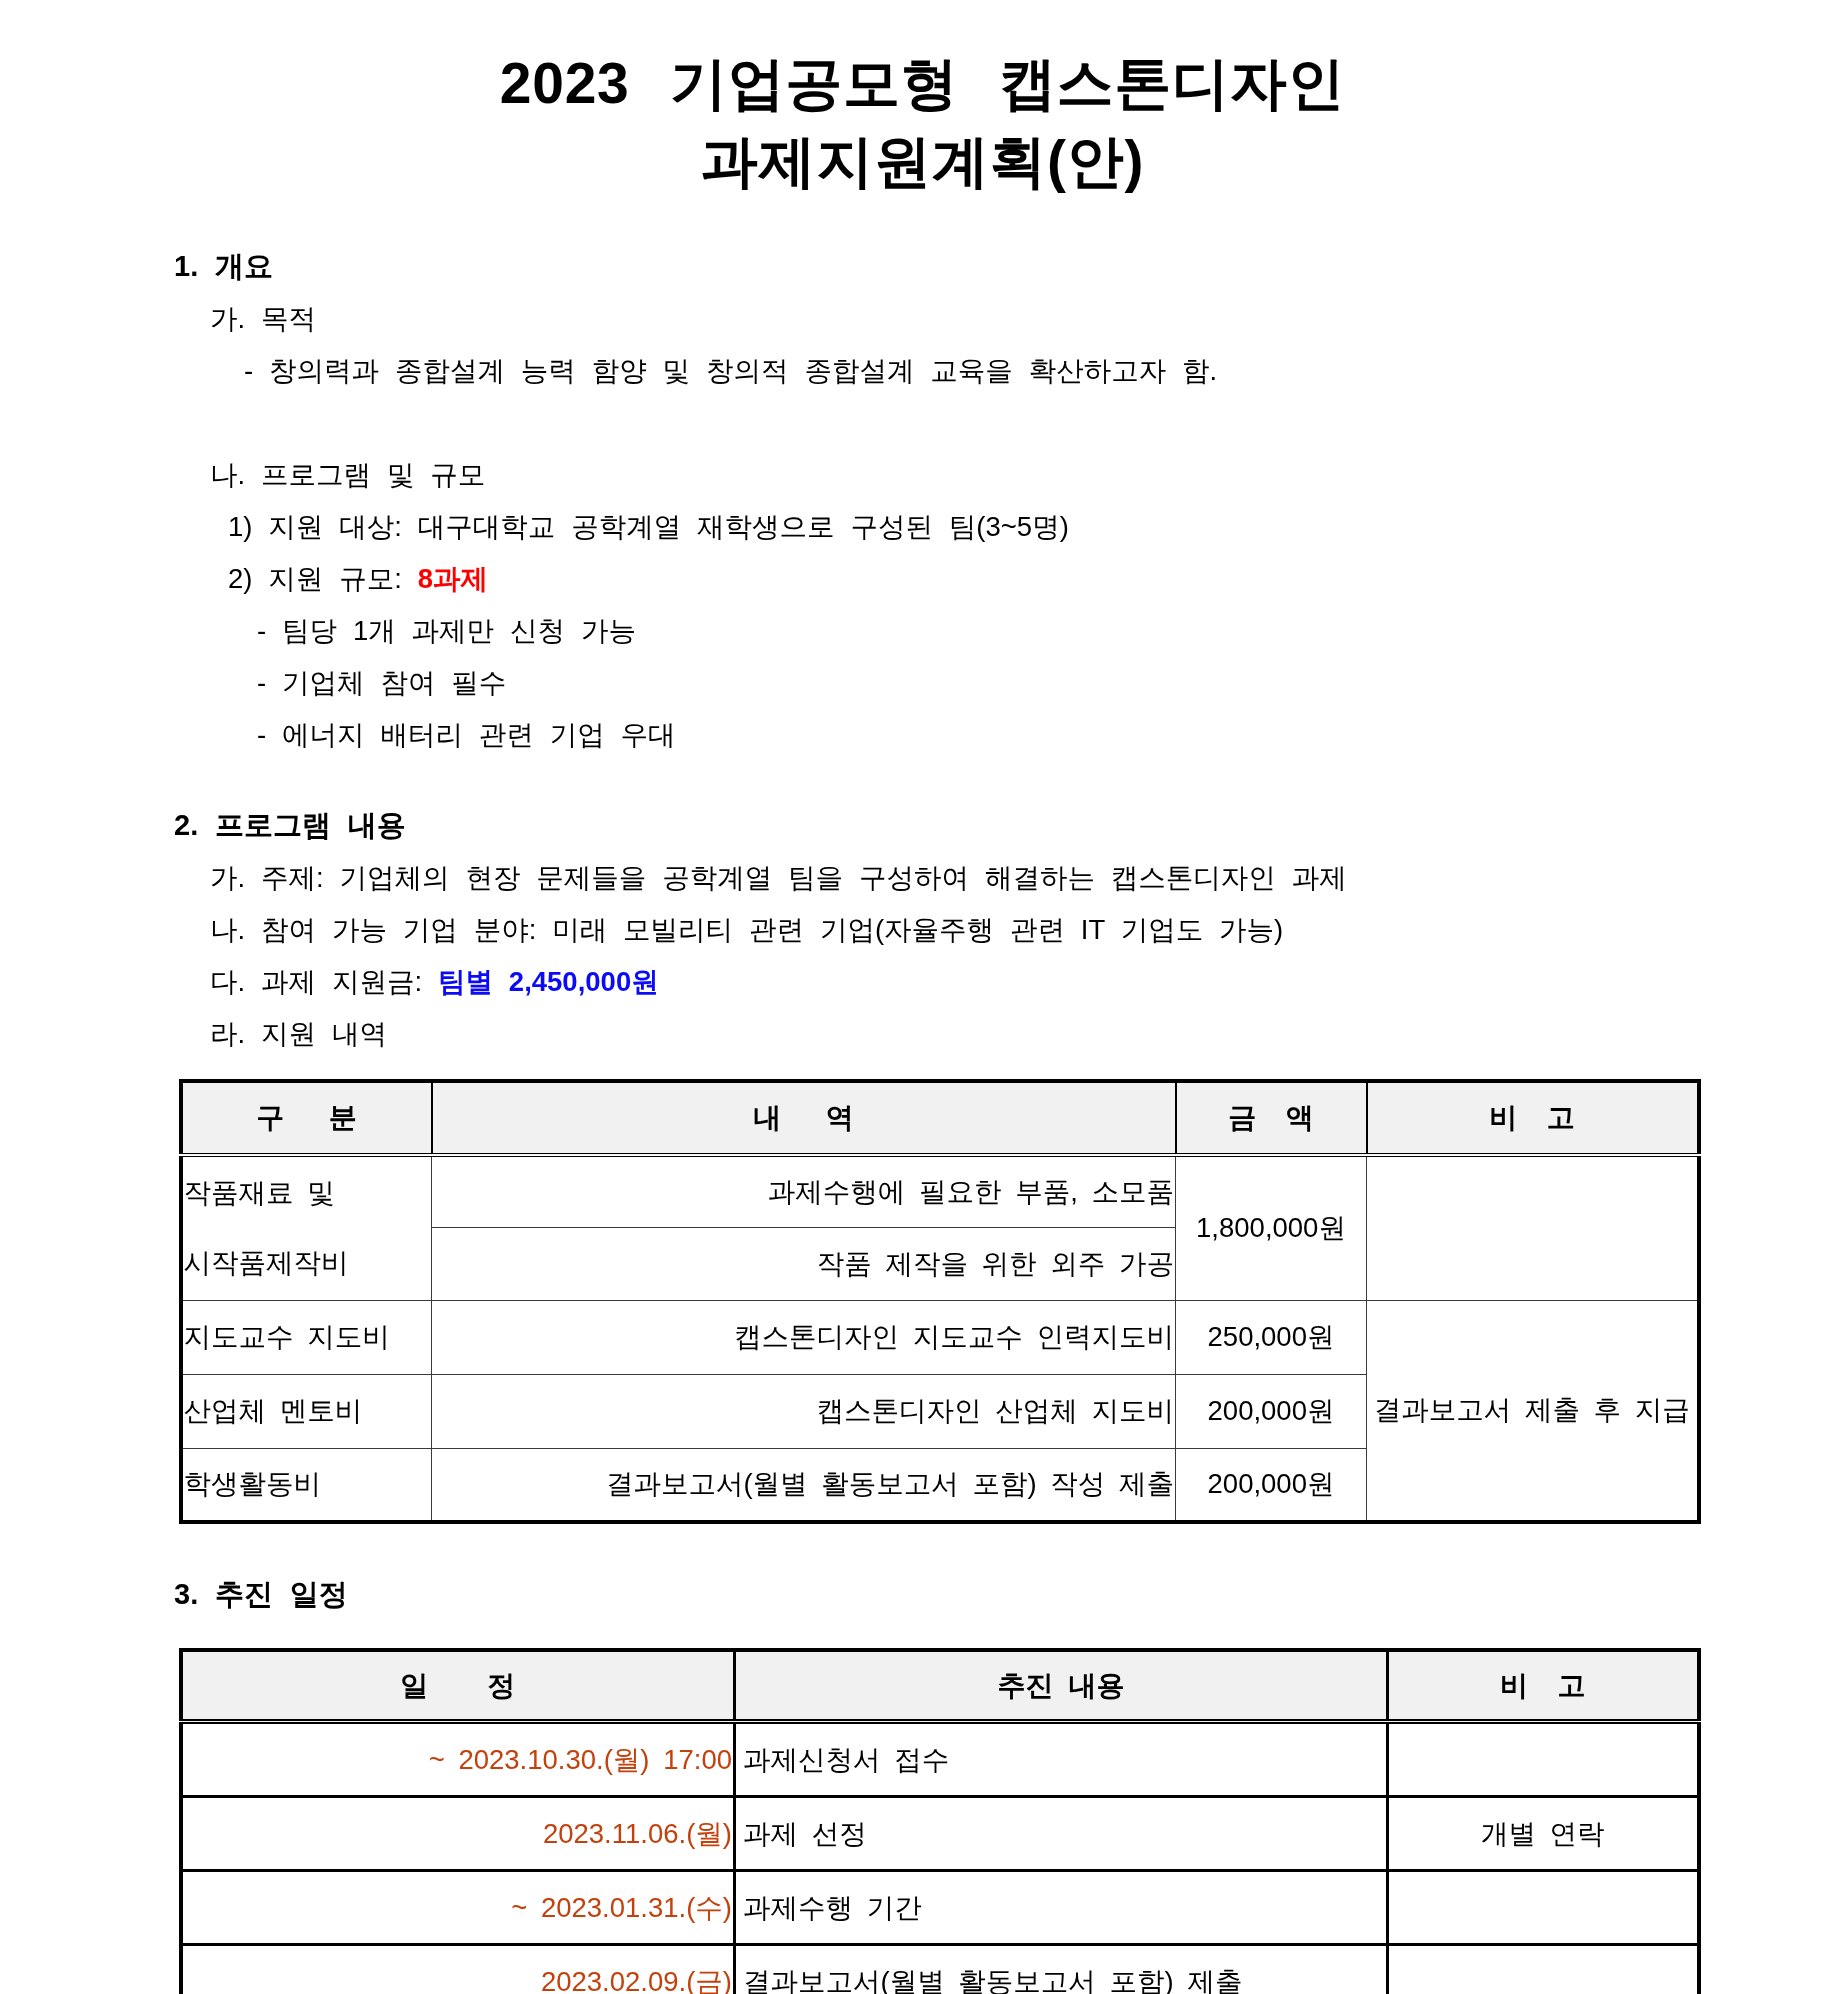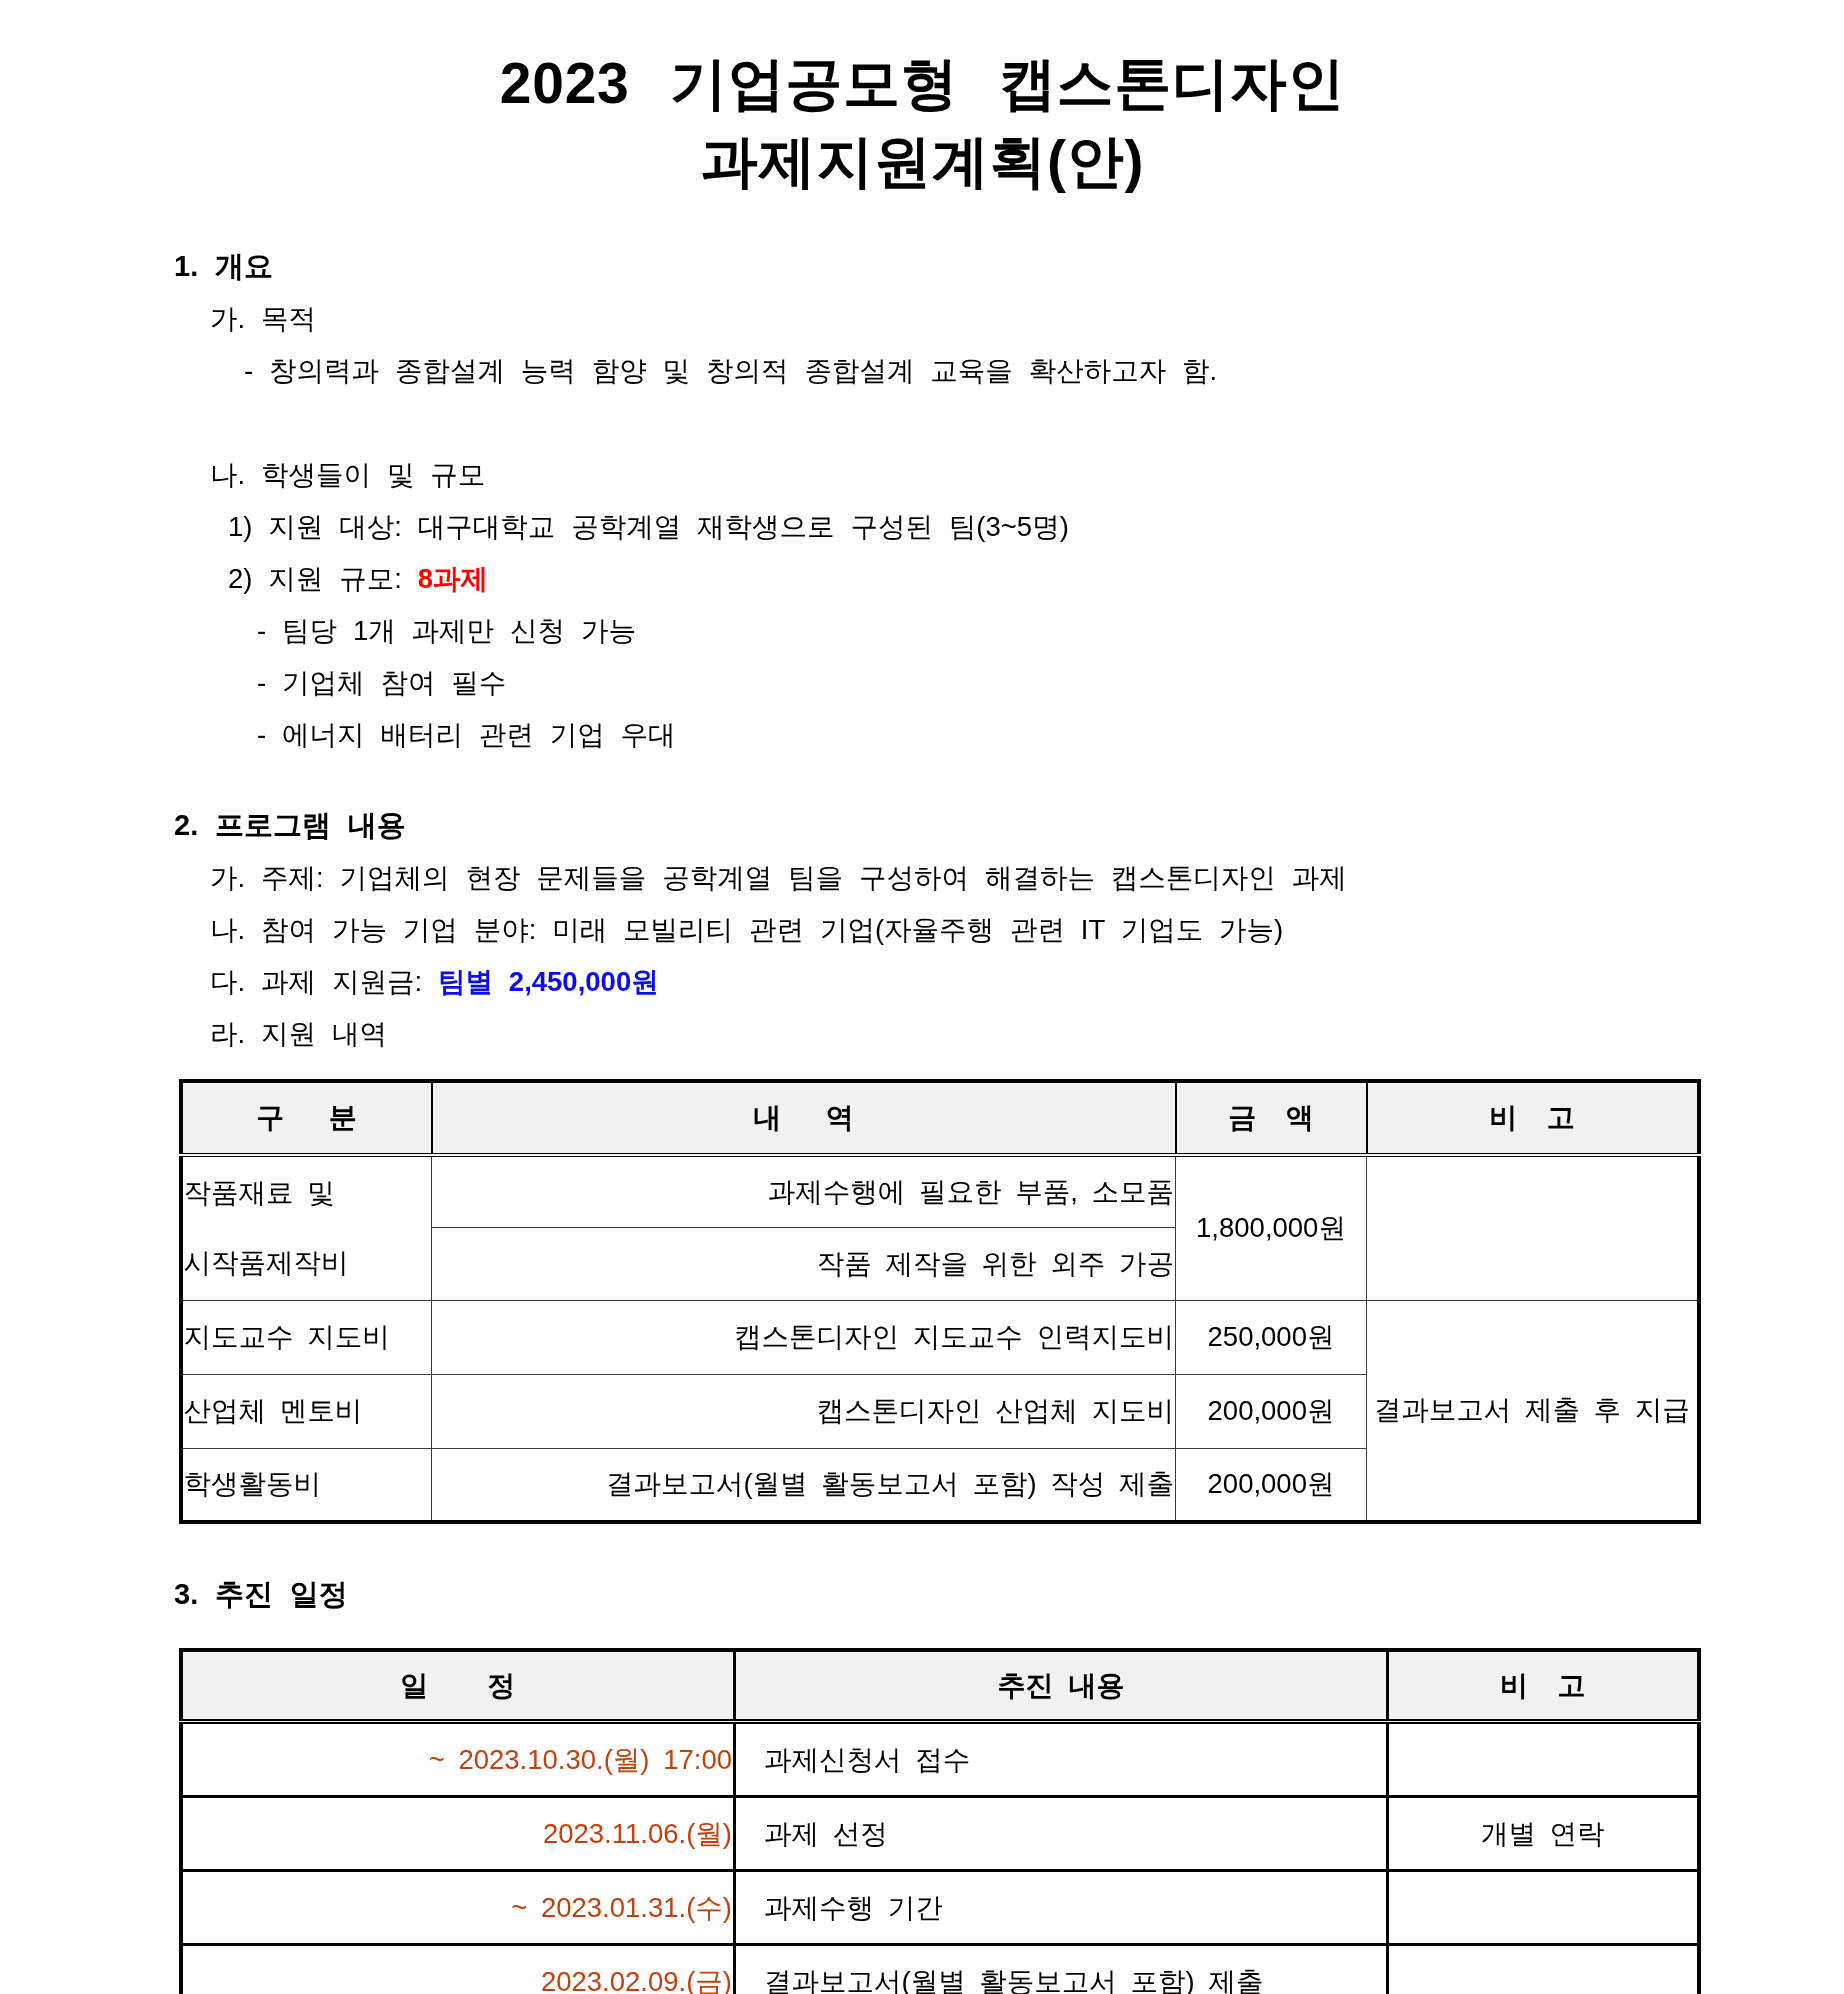--- a/index.html
+++ b/index.html
@@ -93,39 +93,39 @@
     word-spacing:0.25em;
   }
   .t2 td {
     border:3px solid #000;
     height:69px;
     font-size:27.5px;
     word-spacing:0.22em;
     vertical-align:middle;
   }
   .cell-date { color:#c2410c; text-align:right; white-space:nowrap;padding-left:42px; }
-  .cell-sched { text-align:left; padding-left:28px; white-space:nowrap; }
+  .cell-sched { text-align:left; padding-left:7px; white-space:nowrap; }
 </style>
 </head>
 <body>
 
 <div class="page">
 
   <div class="title-block">
     <div>2023 기업공모형 캡스톤디자인</div>
     <div>과제지원계획(안)</div>
   </div>
 
   <div class="doc">
 
     <div class="sec-heading mt-sec1">1. 개요</div>
     <div class="line i1">가. 목적</div>
     <div class="line i2d">- 창의력과 종합설계 능력 함양 및 창의적 종합설계 교육을 확산하고자 함.</div>
     <div class="gap-blank"></div>
-    <div class="line i1">나. 학생들이 및 규모</div>
+    <div class="line i1">나. 프로그램 및 규모</div>
     <div class="line i2">1) 지원 대상: 대구대학교 공학계열 재학생으로 구성된 팀(3~5명)</div>
     <div class="line i2"><span>2) 지원 규모: </span><span class="red-strong">8과제</span></div>
     <div class="line i3">- 팀당 1개 과제만 신청 가능</div>
     <div class="line i3">- 기업체 참여 필수</div>
     <div class="line i3">- 에너지 배터리 관련 기업 우대</div>
 
     <div class="sec-heading mt-sec2">2. 프로그램 내용</div>
     <div class="line i1">가. 주제: 기업체의 현장 문제들을 공학계열 팀을 구성하여 해결하는 캡스톤디자인 과제</div>
     <div class="line i1">나. 참여 가능 기업 분야: 미래 모빌리티 관련 기업(자율주행 관련 IT 기업도 가능)</div>
     <div class="line i1"><span>다. 과제 지원금: </span><span class="blue-strong">팀별 2,450,000원</span></div>

